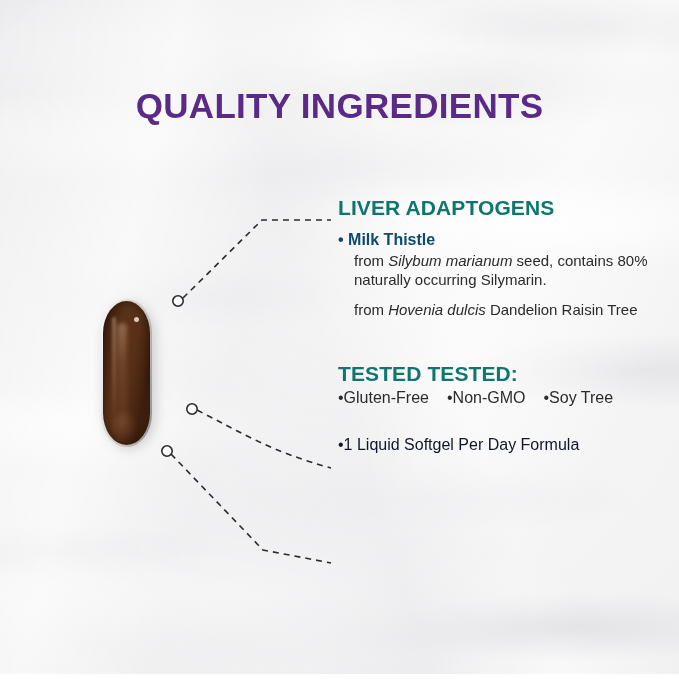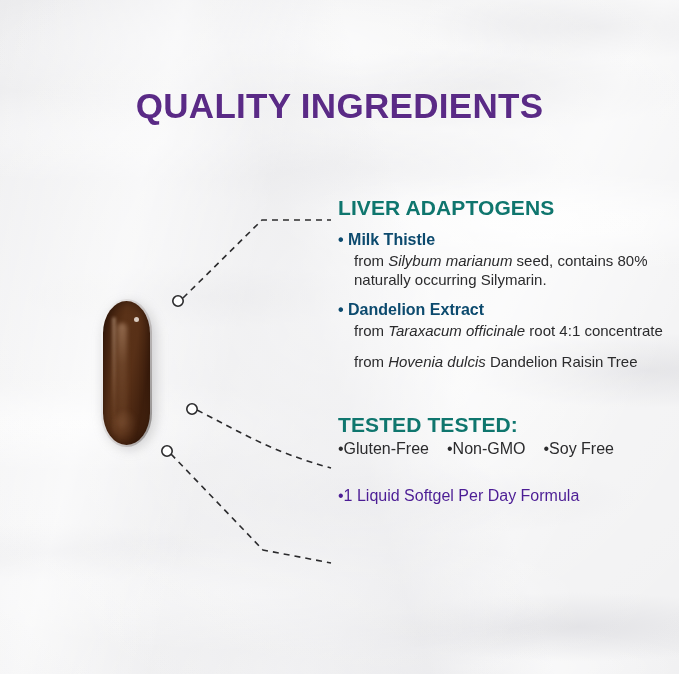--- a/index.html
+++ b/index.html
@@ -220,21 +220,21 @@
   }
   .tested-items span.gap {
     display: inline-block;
     width: 18px;
   }
 
   .block-use {
     margin-top: 25px;
   }
   .use-line {
-    color: #4c1d95;
+    color: #0f172a;
     font-size: 16px;
     line-height: 1.32;
     margin-top: 8px;
   }
 </style>
 </head>
 <body>
 
 <div id="infographic">
 
@@ -274,33 +274,29 @@
   <div class="column">
 
     <div class="block-liver">
       <div class="sec-heading">LIVER ADAPTOGENS</div>
 
       <div class="ingredient">
         <div class="ing-name">• Milk Thistle</div>
         <div class="ing-desc"><span>from </span><em>Silybum marianum</em><span> seed, contains 80% naturally occurring Silymarin.</span></div>
       </div>
 
-      <div class="ingredient">
-        <div class="ing-name">• Dandelion Extract</div>
-        <div class="ing-desc"><span>from </span><em>Taraxacum officinale</em><span> root 4:1 concentrate</span></div>
-      </div>
 
       <div class="ingredient">
         <div class="ing-desc"><span>from </span><em>Hovenia dulcis</em><span> Dandelion Raisin Tree</span></div>
       </div>
     </div>
 
     <div class="block-tested">
       <div class="sec-heading">TESTED TESTED:</div>
-      <div class="tested-items"><span>•Gluten-Free</span><span class="gap"></span><span>•Non-GMO</span><span class="gap"></span><span>•Soy Free</span></div>
+      <div class="tested-items"><span>•Gluten-Free</span><span class="gap"></span><span>•Non-GMO</span><span class="gap"></span><span>•Soy Tree</span></div>
     </div>
 
     <div class="block-use">
       <div class="use-line">•1 Liquid Softgel Per Day Formula</div>
     </div>
 
   </div>
 </div>
 
 </body></html>

